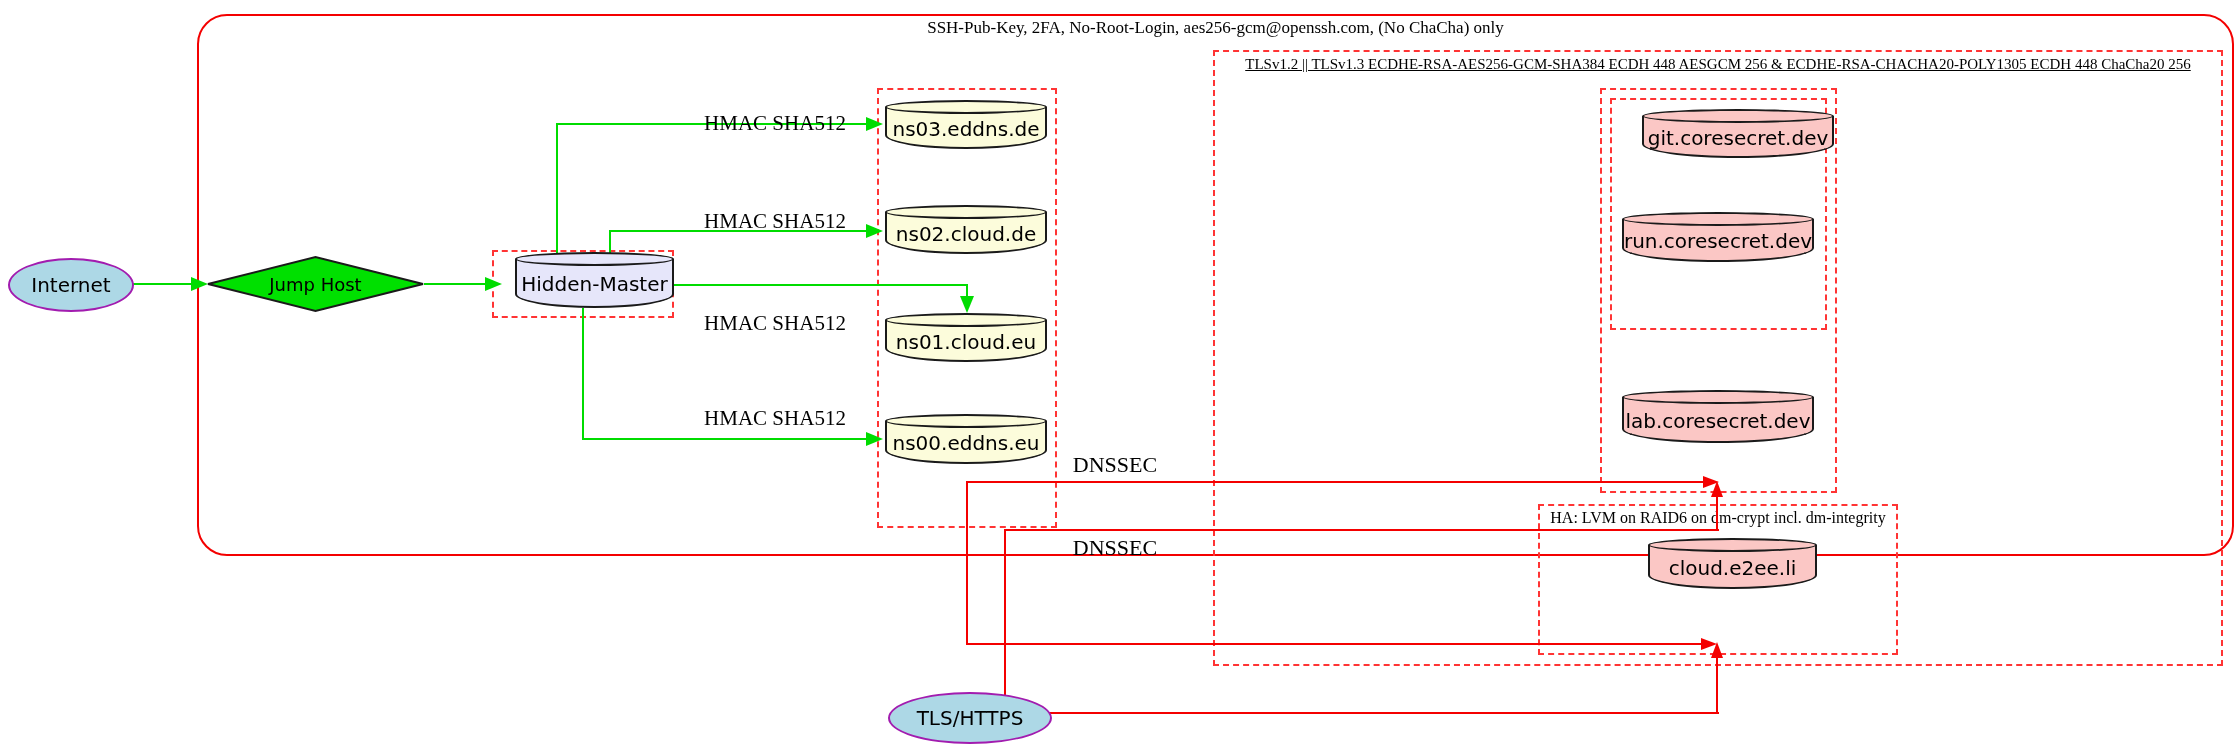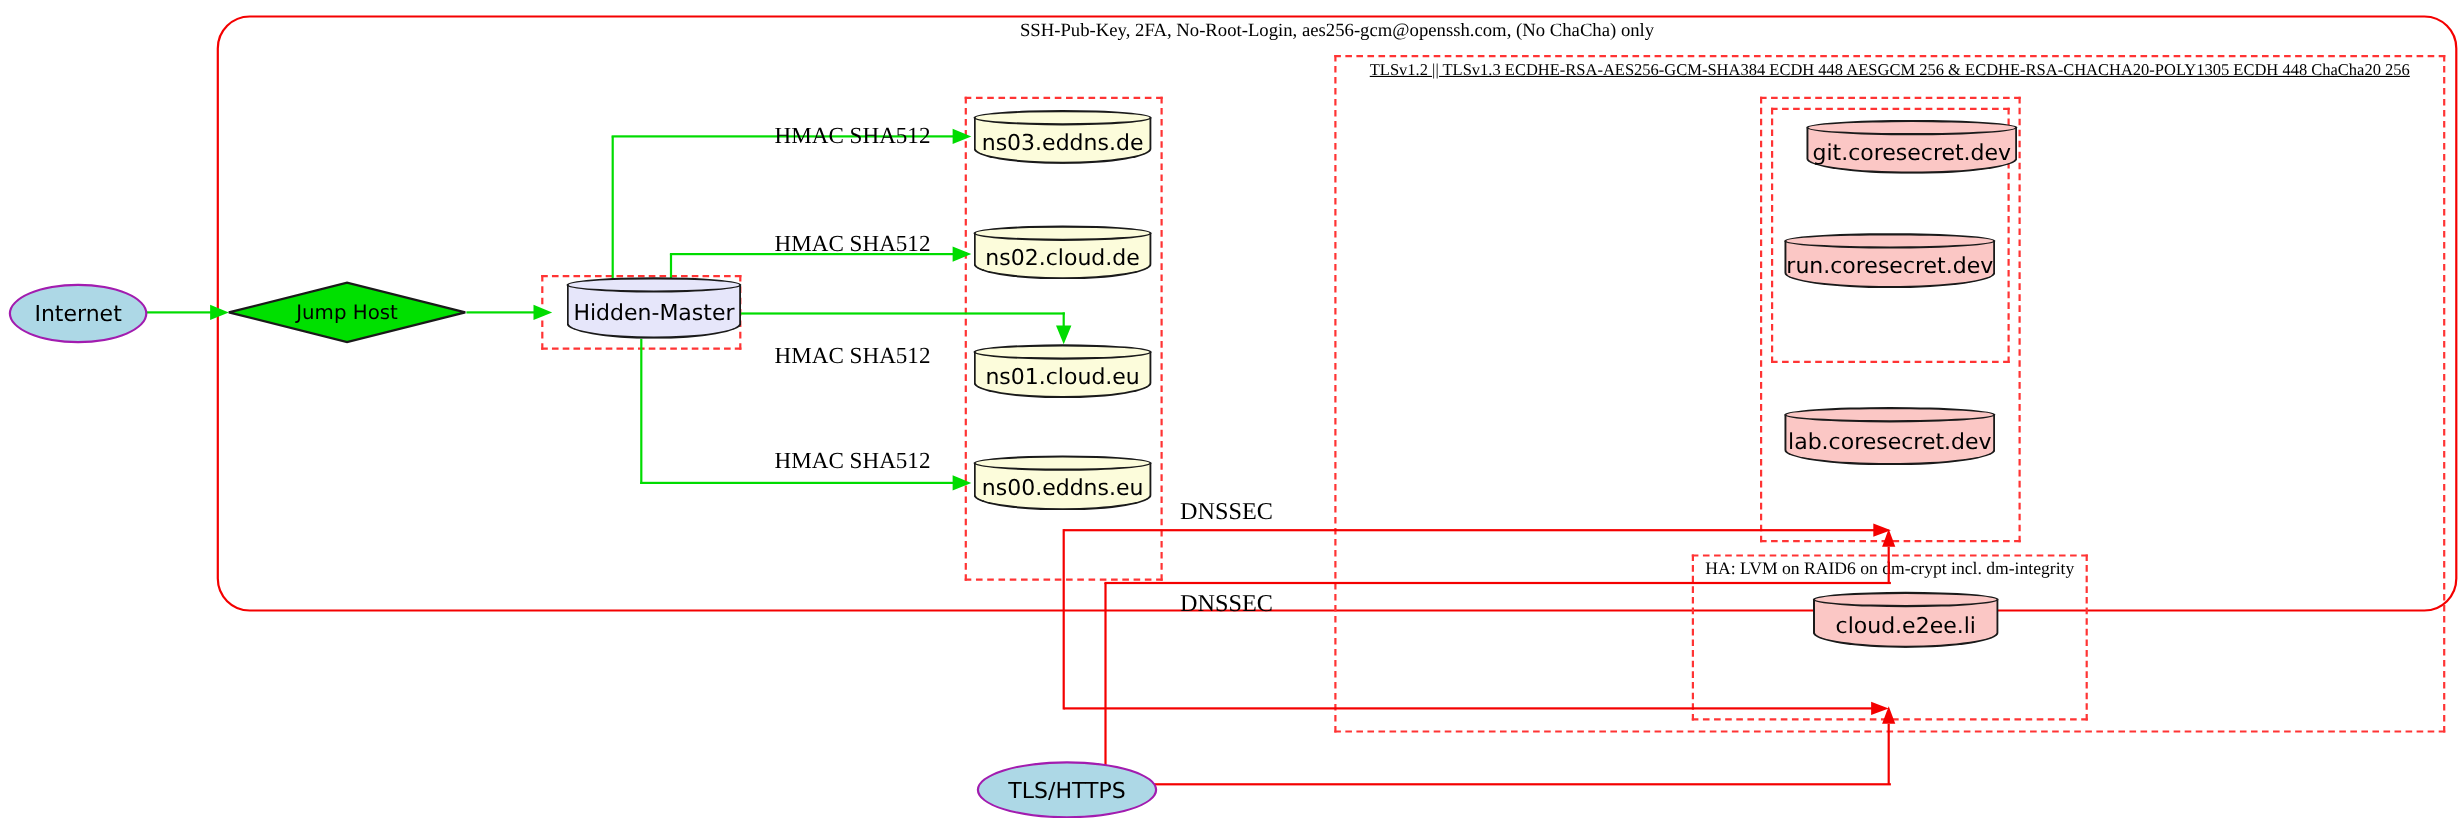--- a/index.html
+++ b/index.html
@@ -160,21 +160,21 @@
     <div class="cyl-body"></div>
     <div class="cyl-label">git.coresecret.dev</div>
   </div>
 
   <div class="cyl" style="left: 1622px; top: 212px; width: 192px; height: 50px; --fill: #fbc7c5;">
     <div class="cyl-top"></div>
     <div class="cyl-body"></div>
     <div class="cyl-label">run.coresecret.dev</div>
   </div>
 
-  <div class="cyl" style="left: 1622px; top: 370px; width: 192px; height: 53px; --fill: #fbc7c5;">
+  <div class="cyl" style="left: 1622px; top: 390px; width: 192px; height: 53px; --fill: #fbc7c5;">
     <div class="cyl-top"></div>
     <div class="cyl-body"></div>
     <div class="cyl-label">lab.coresecret.dev</div>
   </div>
 
   <div class="cyl" style="left: 1648px; top: 538px; width: 169px; height: 51px; --fill: #fbc7c5;">
     <div class="cyl-top"></div>
     <div class="cyl-body"></div>
     <div class="cyl-label">cloud.e2ee.li</div>
   </div>

